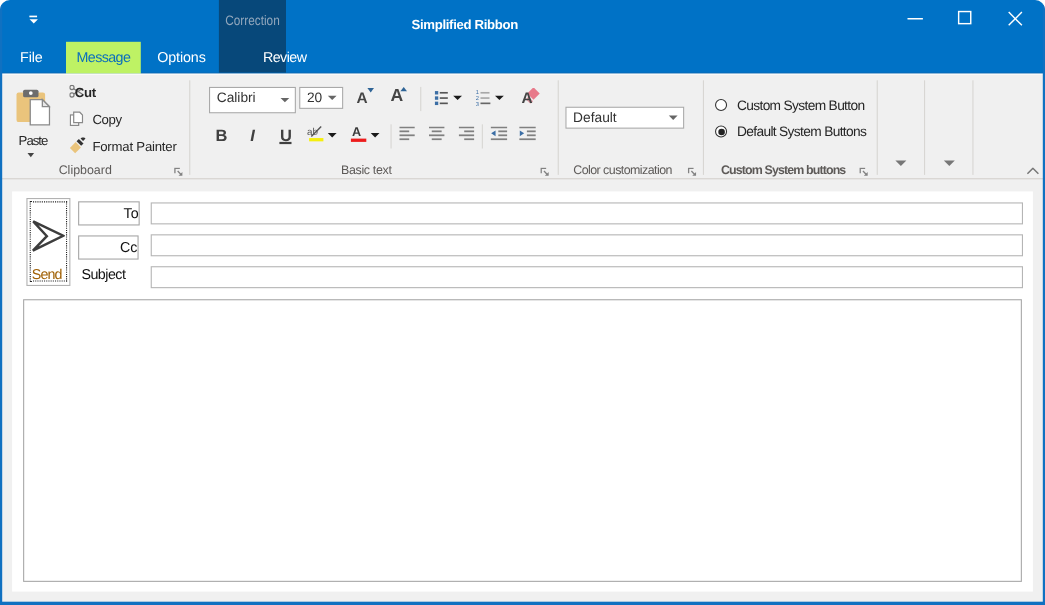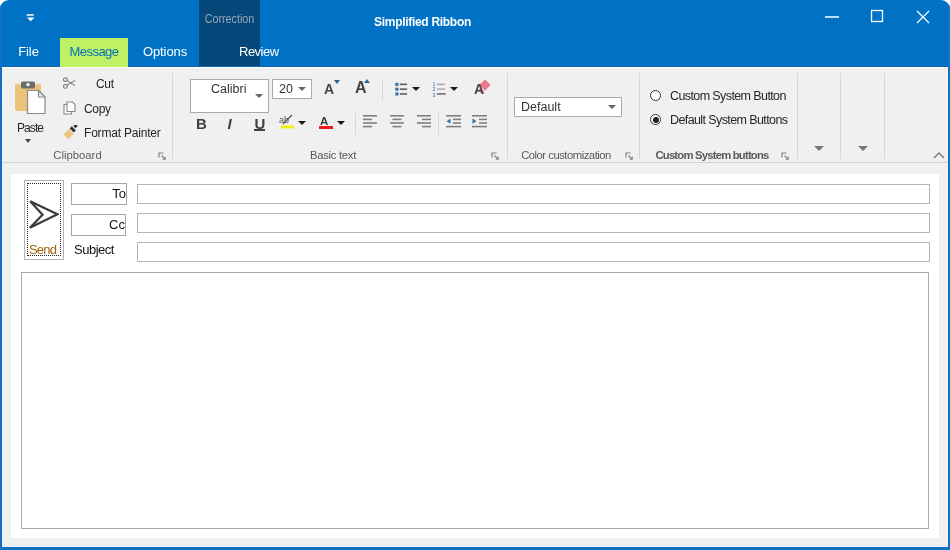--- a/index.html
+++ b/index.html
@@ -81,21 +81,21 @@
     <div class="ico" style="left:24.5px;top:71px;width:0;height:0;border-left:3.5px solid transparent;border-right:3.5px solid transparent;border-top:4px solid #444;"></div>
 
     <svg class="ico" style="left:63px;top:9px" width="13" height="12" viewBox="0 0 13 12">
       <g stroke="#777" stroke-width="1.1" fill="none">
         <circle cx="2.4" cy="2.6" r="1.9"></circle>
         <circle cx="2.4" cy="9.4" r="1.9"></circle>
         <line x1="4" y1="3.6" x2="12" y2="8.6"></line>
         <line x1="4" y1="8.4" x2="12" y2="3.4"></line>
       </g>
     </svg>
-    <div class="btxt" style="left:96px;top:9px;">Cut</div>
+    <div class="btxt" style="left:68px;top:9px;font-weight:bold;">Cut</div>
 
     <svg class="ico" style="left:63px;top:33px" width="13" height="14" viewBox="0 0 13 14">
       <g fill="#fff" stroke="#8a8a8a" stroke-width="1.1">
         <rect x="1" y="3.5" width="7.5" height="9.5"></rect>
         <path d="M4 1 h5.5 l2.5 2.5 v7 h-8 z"></path>
       </g>
     </svg>
     <div class="btxt" style="left:84px;top:34px;">Copy</div>
 
     <svg class="ico" style="left:62px;top:57px" width="16" height="16" viewBox="0 0 16 16">
@@ -107,21 +107,21 @@
     <div class="grouplabel" style="left:30px;width:95px;">Clipboard</div>
     <svg class="launch" style="left:158px;top:84px;" width="10" height="10" viewBox="0 0 10 10">
         <g stroke="#828282" stroke-width="1.2" fill="none">
           <path d="M1 5.5 V1 H5.5"></path>
           <path d="M3.5 3.5 L6.8 6.8"></path>
         </g>
         <polygon points="7.8,4.3 7.8,7.8 4.3,7.8" fill="#828282"></polygon>
       </svg>
     <div class="vsep" style="left:172px;"></div>
 
-    <div class="combo" style="left:190px;top:11px;width:79px;height:34px;line-height:18px;padding-left:20px;">Calibri<span class="arr"></span></div>
+    <div class="combo" style="left:190px;top:11px;width:79px;height:24px;line-height:18px;padding-left:6px;">Calibri<span class="arr"></span></div>
     <div class="combo" style="left:272px;top:11px;width:40px;height:20px;line-height:18px;padding-left:6px;">20<span class="arr"></span></div>
 
     <div class="btxt" style="left:324px;top:13px;font-size:14px;font-weight:bold;color:#444;">A</div>
     <div class="ico" style="left:334px;top:12px;width:0;height:0;border-left:3px solid transparent;border-right:3px solid transparent;border-top:4px solid #2f6496;"></div>
     <div class="btxt" style="left:355px;top:11px;font-size:16px;font-weight:bold;color:#444;">A</div>
     <div class="ico" style="left:364px;top:11px;width:0;height:0;border-left:3px solid transparent;border-right:3px solid transparent;border-bottom:4px solid #2f6496;"></div>
     <div class="vsep" style="left:382px;top:11px;height:22px;"></div>
 
     <svg class="ico" style="left:395px;top:13px" width="14" height="16" viewBox="0 0 14 16">
       <g fill="#3b6ea5">

